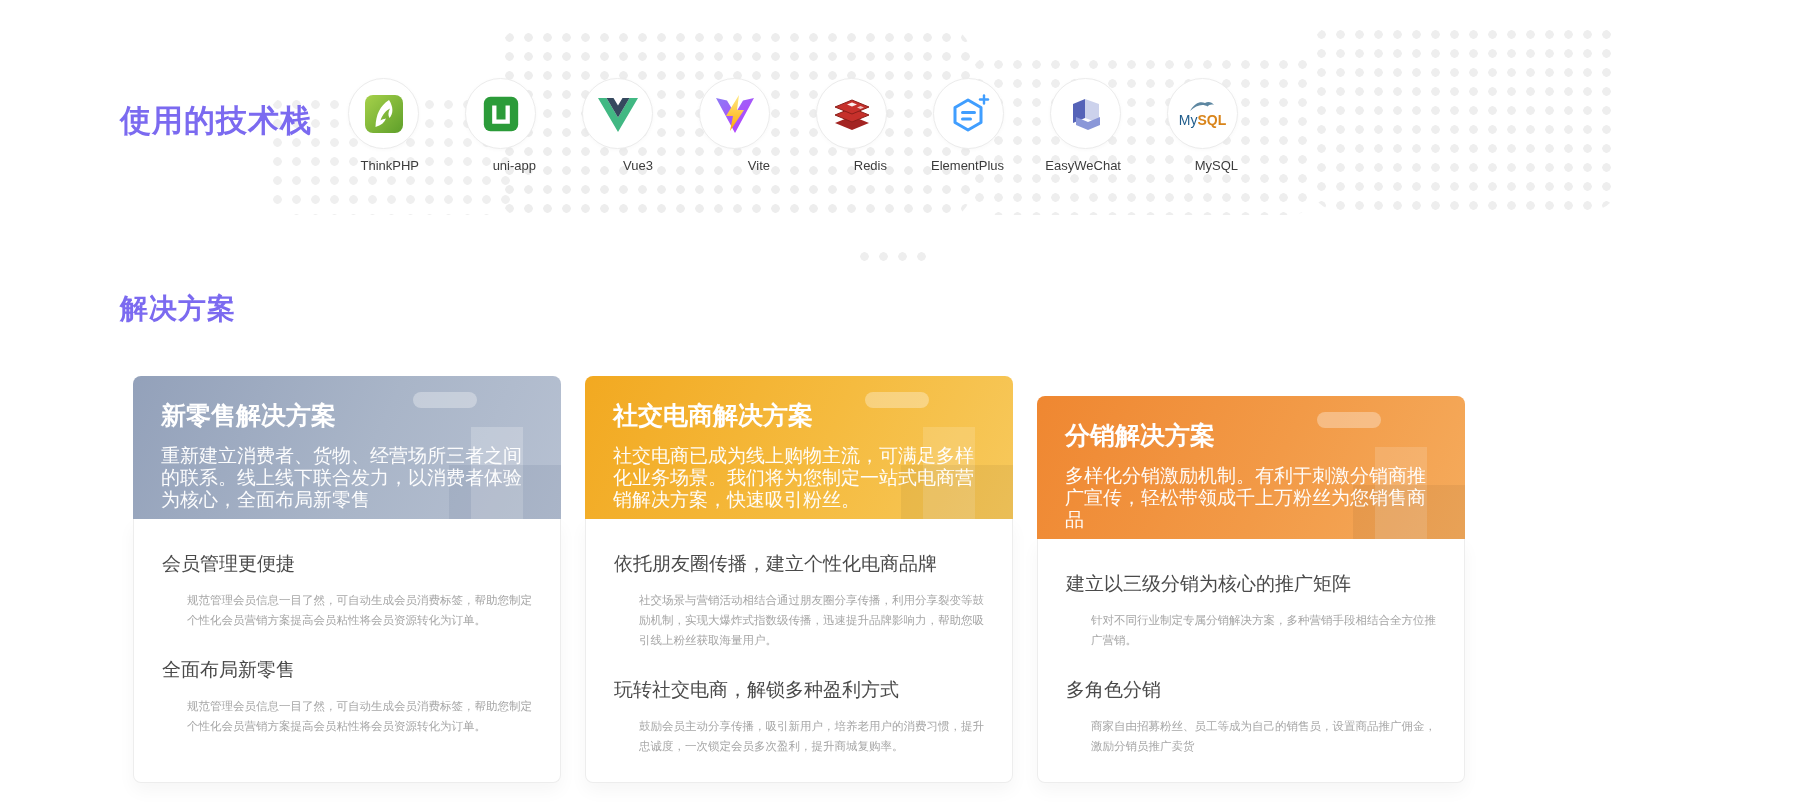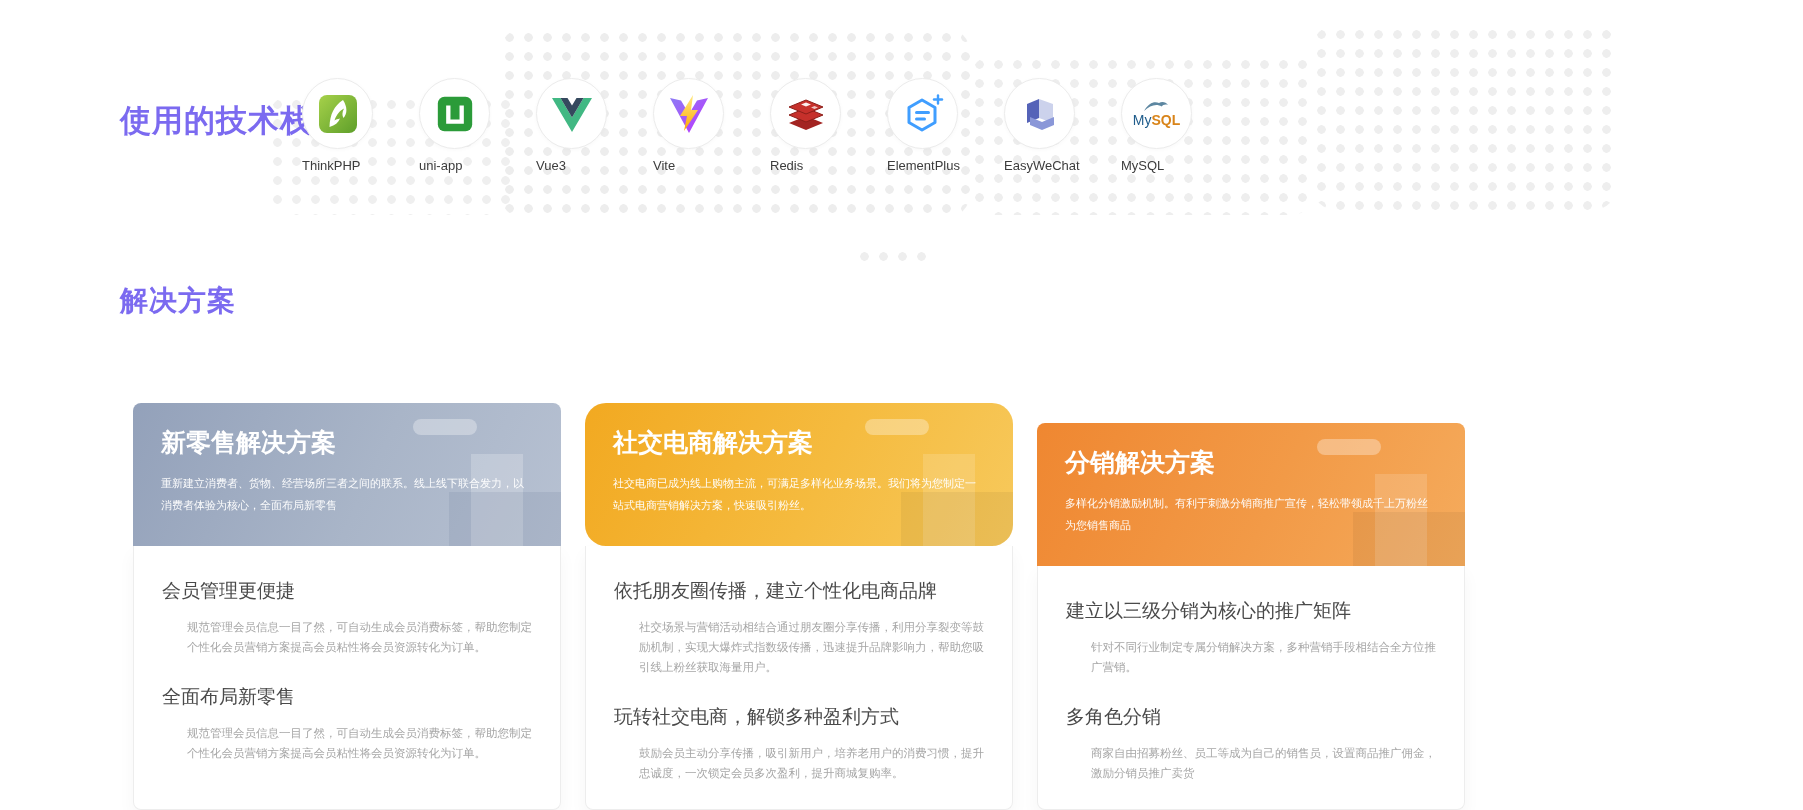--- a/index.html
+++ b/index.html
@@ -19,54 +19,54 @@
   }
   .d1 { left:268px; top:95px;  width:250px; height:120px; opacity:.85; }
   .d2 { left:500px; top:28px;  width:470px; height:190px; opacity:.95; }
   .d3 { left:970px; top:55px;  width:345px; height:160px; opacity:.9; }
   .d4 { left:1312px; top:25px; width:305px; height:185px; opacity:.9; }
   .d5 { left:855px; top:247px; width:80px;  height:24px;  opacity:.9; }
 
   
   .sec-heading { position:absolute; left:120px; font-weight:bold; color:#7b6af0; letter-spacing:1px; }
   .tech-heading { top:100px; font-size:31px; }
-  .solutions-heading { top:282px; font-size:28px; }
+  .solutions-heading { top:290px; font-size:28px; }
 
   
   .tech-row { position:absolute; left:302px; top:78px; display:flex; }
-  .tech-item { width:117px; display:flex; flex-direction:column; align-items:flex-start; }
+  .tech-item { width:117px; display:flex; flex-direction:column; align-items:flex-end; }
   .tech-circle {
     width:71px; height:71px; border-radius:50%;
     background:#fff; border:1px solid #ececec;
     display:flex; align-items:center; justify-content:center;
     box-shadow:0 1px 4px rgba(0,0,0,.03);
   }
   .tech-label { margin-top:9px; font-size:13px; color:#3c3c3c; white-space:nowrap; }
 
   .mysql-logo { display:flex; flex-direction:column; align-items:center; line-height:1; }
   .mysql-text { font-size:14px; margin-top:1px; }
   .mysql-my  { color:#1f5c8b; font-weight:400; }
   .mysql-sql { color:#d98419; font-weight:700; }
 
   
-  .cards { position:absolute; left:133px; top:403px; display:flex; gap:24px; align-items:stretch; }
+  .cards { position:absolute; left:133px; top:376px; display:flex; gap:24px; align-items:stretch; }
   .card {
     width:428px; display:flex; flex-direction:column;
     border-radius:8px; background:#fff;
   }
   .card-head {
     position:relative; height:143px; border-radius:8px 8px 0 0;
     padding:23px 28px 0 28px; overflow:hidden;
   }
   .head--blue   { background:linear-gradient(115deg,#93a1ba 0%,#a9b5c8 55%,#b7c1d2 100%); }
-  .head--yellow { background:linear-gradient(115deg,#f2a921 0%,#f5bb3f 55%,#f7c95c 100%);border-radius:21px; }
+  .head--yellow { background:linear-gradient(115deg,#f2a921 0%,#f5bb3f 55%,#f7c95c 100%); }
   .head--orange { background:linear-gradient(115deg,#ef8731 0%,#f29a47 55%,#f5ab5c 100%);margin-top:20px; }
 
   .card-title { font-size:25px; font-weight:700; color:#ffffff; margin-bottom:13px; position:relative; z-index:2; }
-  .card-desc  { font-size:11px; line-height:22px; color:rgba(255,255,255,.96); font-weight:500; position:relative; z-index:2; }
+  .card-desc  { font-size:19px; line-height:22px; color:rgba(255,255,255,.96); font-weight:500; position:relative; z-index:2; }
 
   .art-cloud { position:absolute; top:16px; right:84px; width:64px; height:16px; border-radius:10px; background:rgba(255,255,255,.32); z-index:1; }
   .art-bld1  { position:absolute; right:38px; bottom:0; width:52px; height:92px; background:rgba(255,255,255,.15); z-index:1; }
   .art-bld2  { position:absolute; right:0;  bottom:0; width:112px; height:54px; background:rgba(0,0,0,.05); z-index:1; }
   .head--blue .art-bld1 { background:rgba(255,255,255,.22); }
   .head--blue .art-bld2 { background:rgba(60,80,115,.10); }
 
   .card-body {
     flex:1; background:#fff;
     border:1px solid #ededed; border-top:none;

